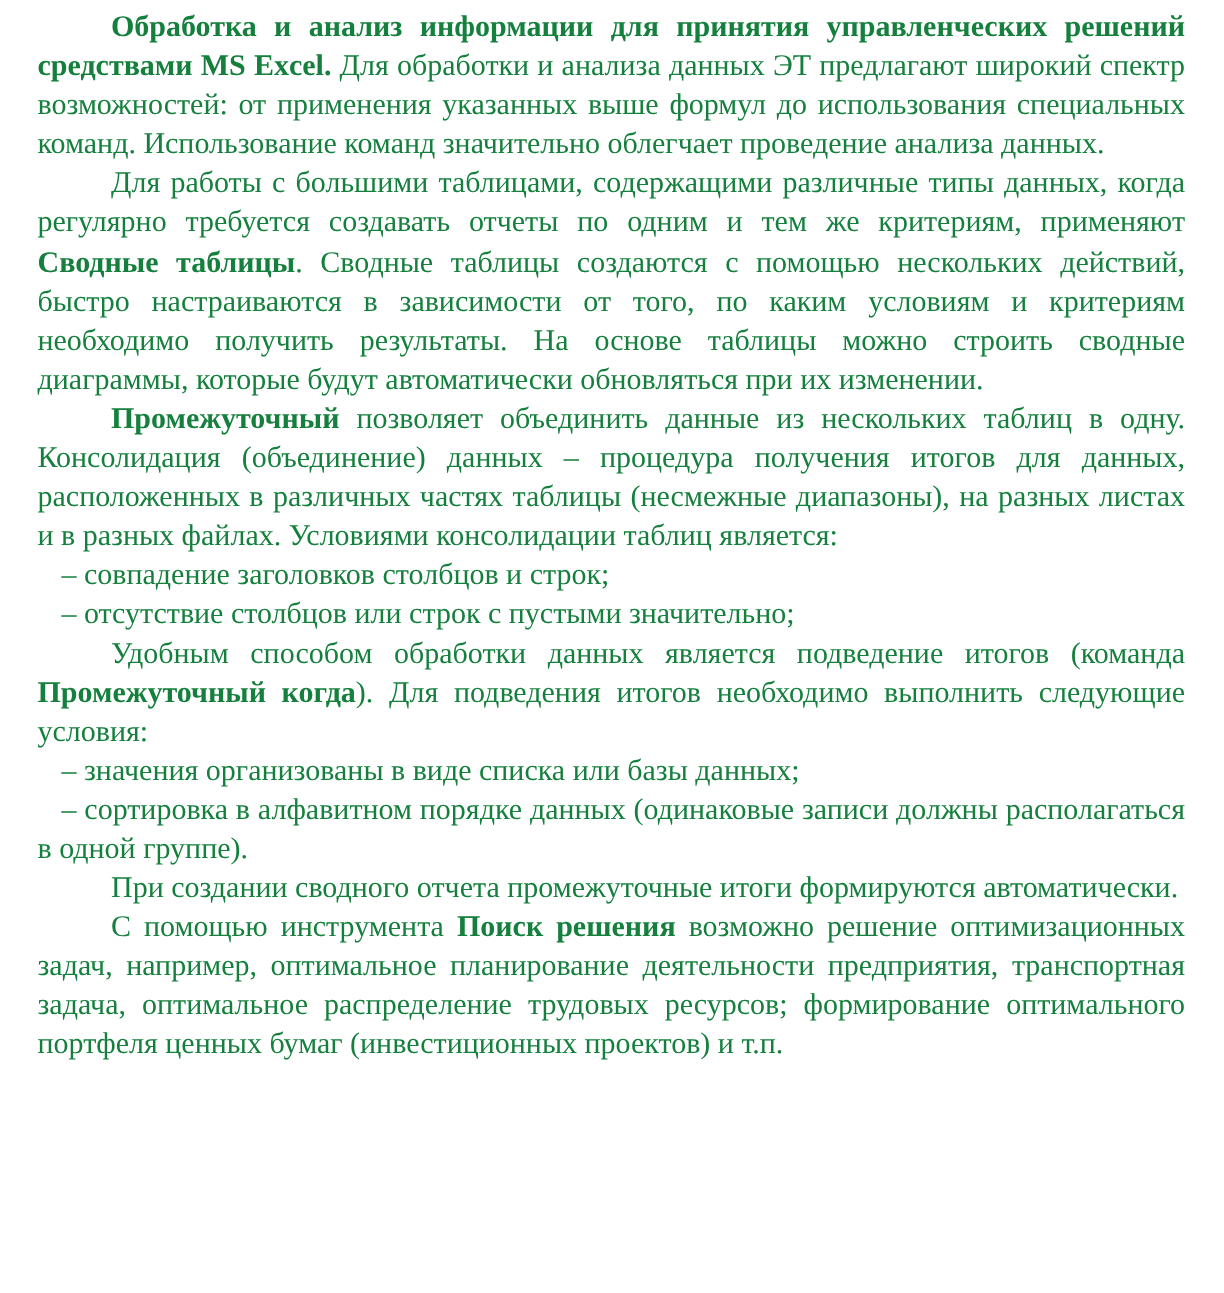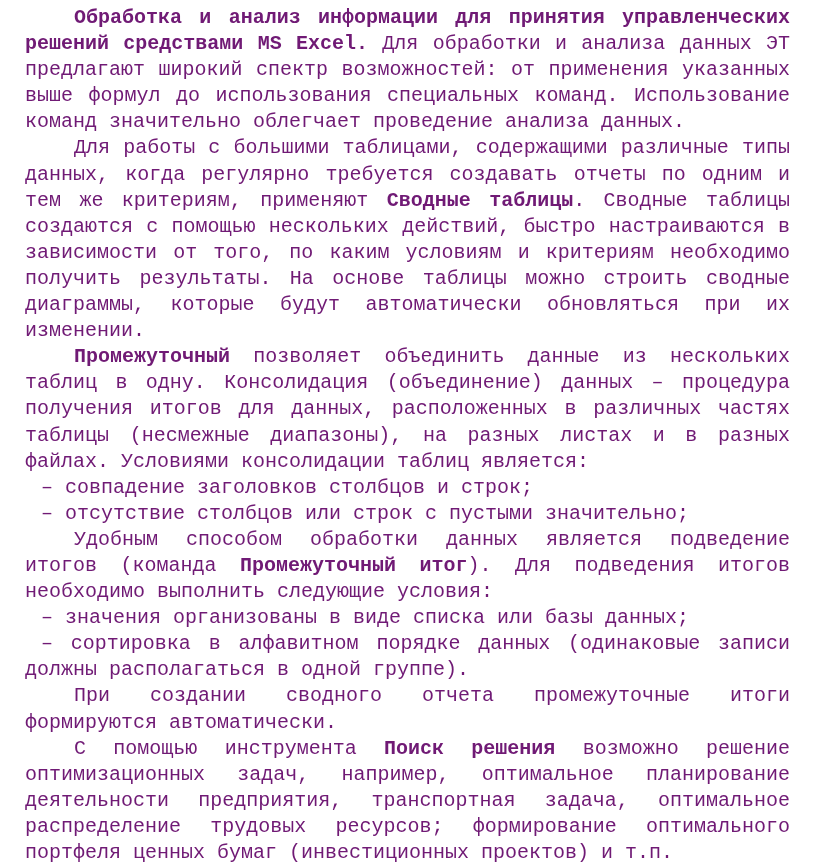--- a/index.html
+++ b/index.html
@@ -5,22 +5,22 @@
   html, body {
     margin: 0;
     padding: 0;
     background: #ffffff;
   }
   .page {
     width: 816px;
     height: 862px;
     box-sizing: border-box;
     background: #ffffff;
-    color: #701a75;
-    font-family: Liberation Mono, monospace;
+    color: #15803d;
+    font-family: Liberation Serif, serif;
     font-size: 20px;
     line-height: 26.1px;
     padding: 5px 26px 8px 25px;
     overflow: hidden;
   }
   p {
     margin: 0;
     padding: 0;
     text-align: justify;
   }
@@ -41,21 +41,21 @@
 
   <p class="para"><b>Обработка и анализ информации для принятия управленческих решений средствами MS Excel.</b><span> Для обработки и анализа данных ЭТ предлагают широкий спектр возможностей: от применения указанных выше формул до использования специальных команд. Использование команд значительно облегчает проведение анализа данных.</span></p>
 
   <p class="para"><span>Для работы с большими таблицами, содержащими различные типы данных, когда регулярно требуется создавать отчеты по одним и тем же критериям, применяют </span><b>Сводные таблицы</b><span>. Сводные таблицы создаются с помощью нескольких действий, быстро настраиваются в зависимости от того, по каким условиям и критериям необходимо получить результаты. На основе таблицы можно строить сводные диаграммы, которые будут автоматически обновляться при их изменении.</span></p>
 
   <p class="para"><b>Промежуточный</b><span> позволяет объединить данные из нескольких таблиц в одну. Консолидация (объединение) данных – процедура получения итогов для данных, расположенных в различных частях таблицы (несмежные диапазоны), на разных листах и в разных файлах. Условиями консолидации  таблиц является:</span></p>
 
   <p class="list-item">– совпадение заголовков столбцов и строк;</p>
   <p class="list-item">– отсутствие столбцов или строк с пустыми значительно;</p>
 
-  <p class="para"><span>Удобным способом обработки данных является подведение итогов (команда </span><b>Промежуточный итог</b><span>). Для подведения итогов необходимо выполнить следующие условия:</span></p>
+  <p class="para"><span>Удобным способом обработки данных является подведение итогов (команда </span><b>Промежуточный когда</b><span>). Для подведения итогов необходимо выполнить следующие условия:</span></p>
 
   <p class="list-item">– значения организованы в виде списка или базы данных;</p>
   <p class="list-item">–  сортировка в алфавитном порядке данных (одинаковые записи должны располагаться в одной группе).</p>
 
   <p class="para">При создании сводного отчета промежуточные итоги формируются автоматически.</p>
 
   <p class="para"><span>С помощью инструмента </span><b>Поиск решения</b><span> возможно решение оптимизационных задач, например, оптимальное планирование деятельности предприятия, транспортная задача, оптимальное распределение трудовых ресурсов; формирование оптимального портфеля ценных бумаг (инвестиционных проектов) и т.п.</span></p>
 
 </div>
 

